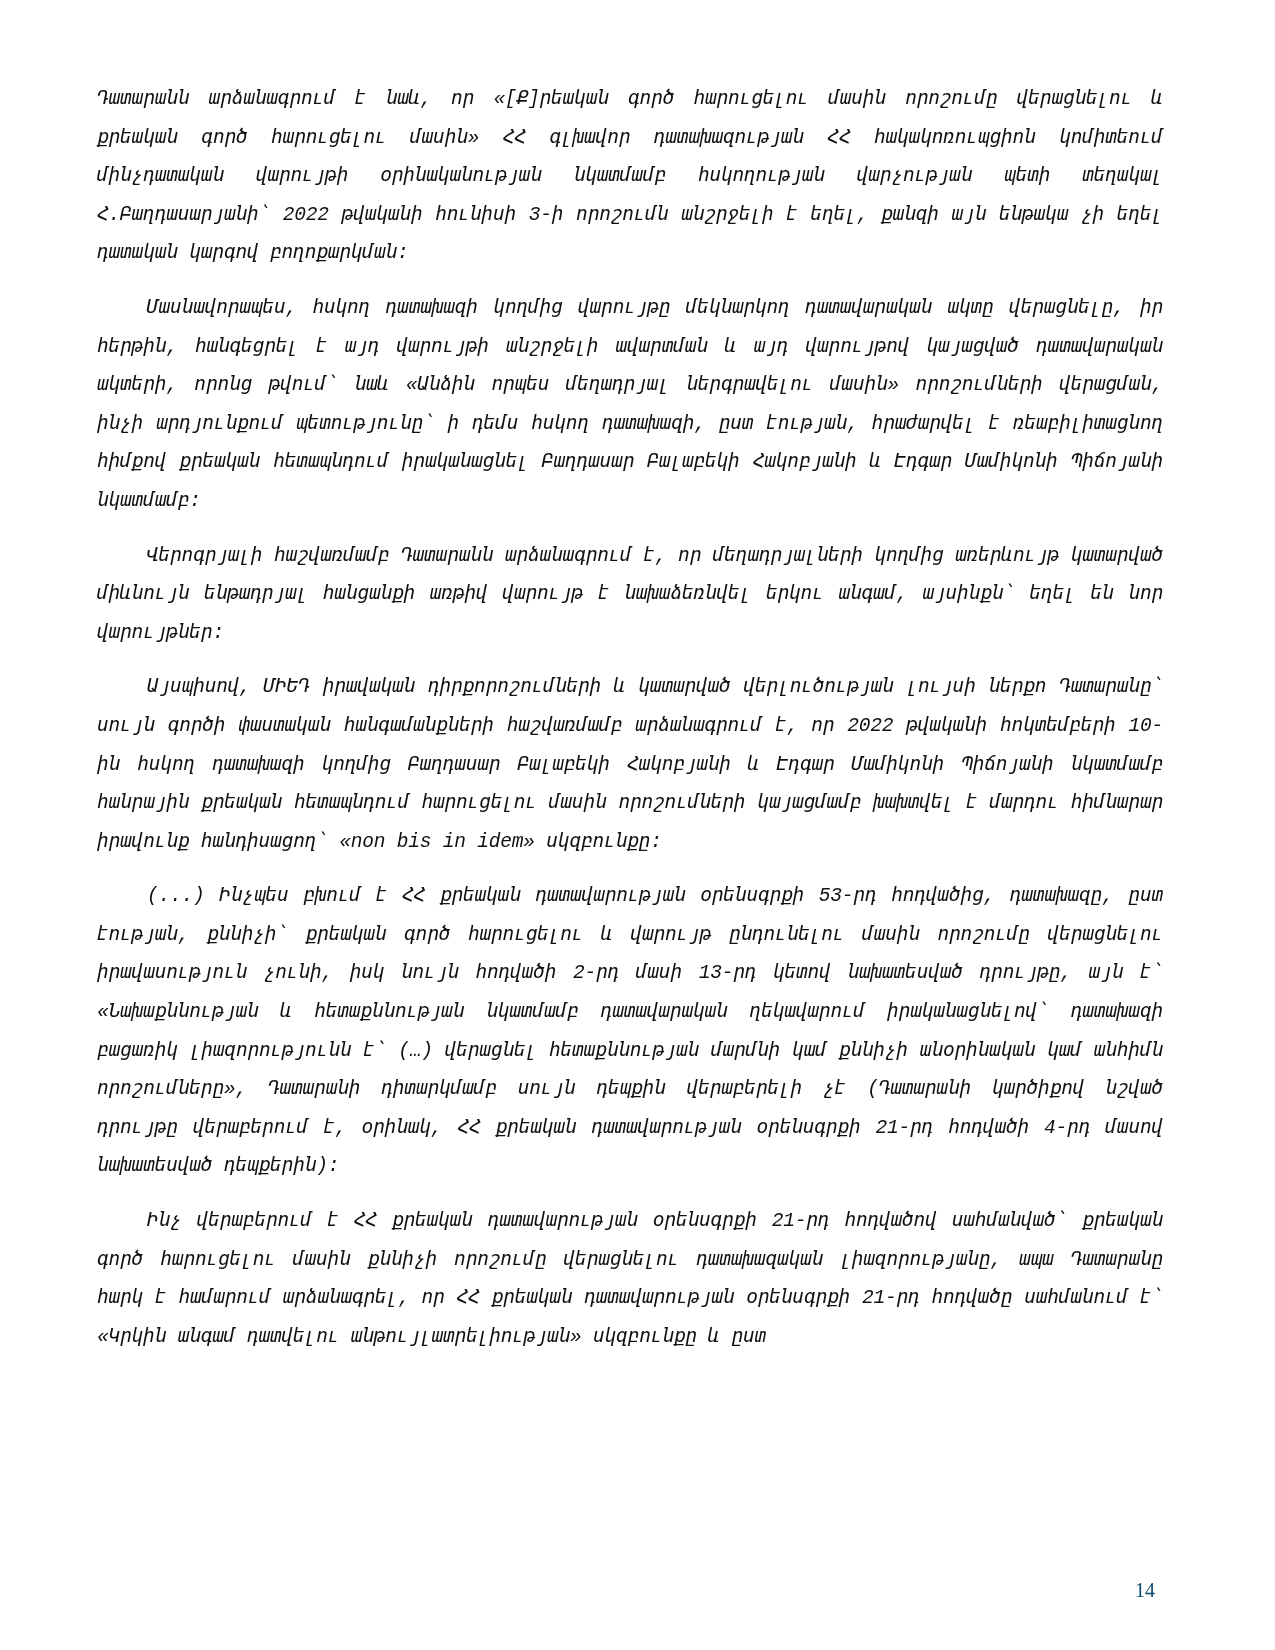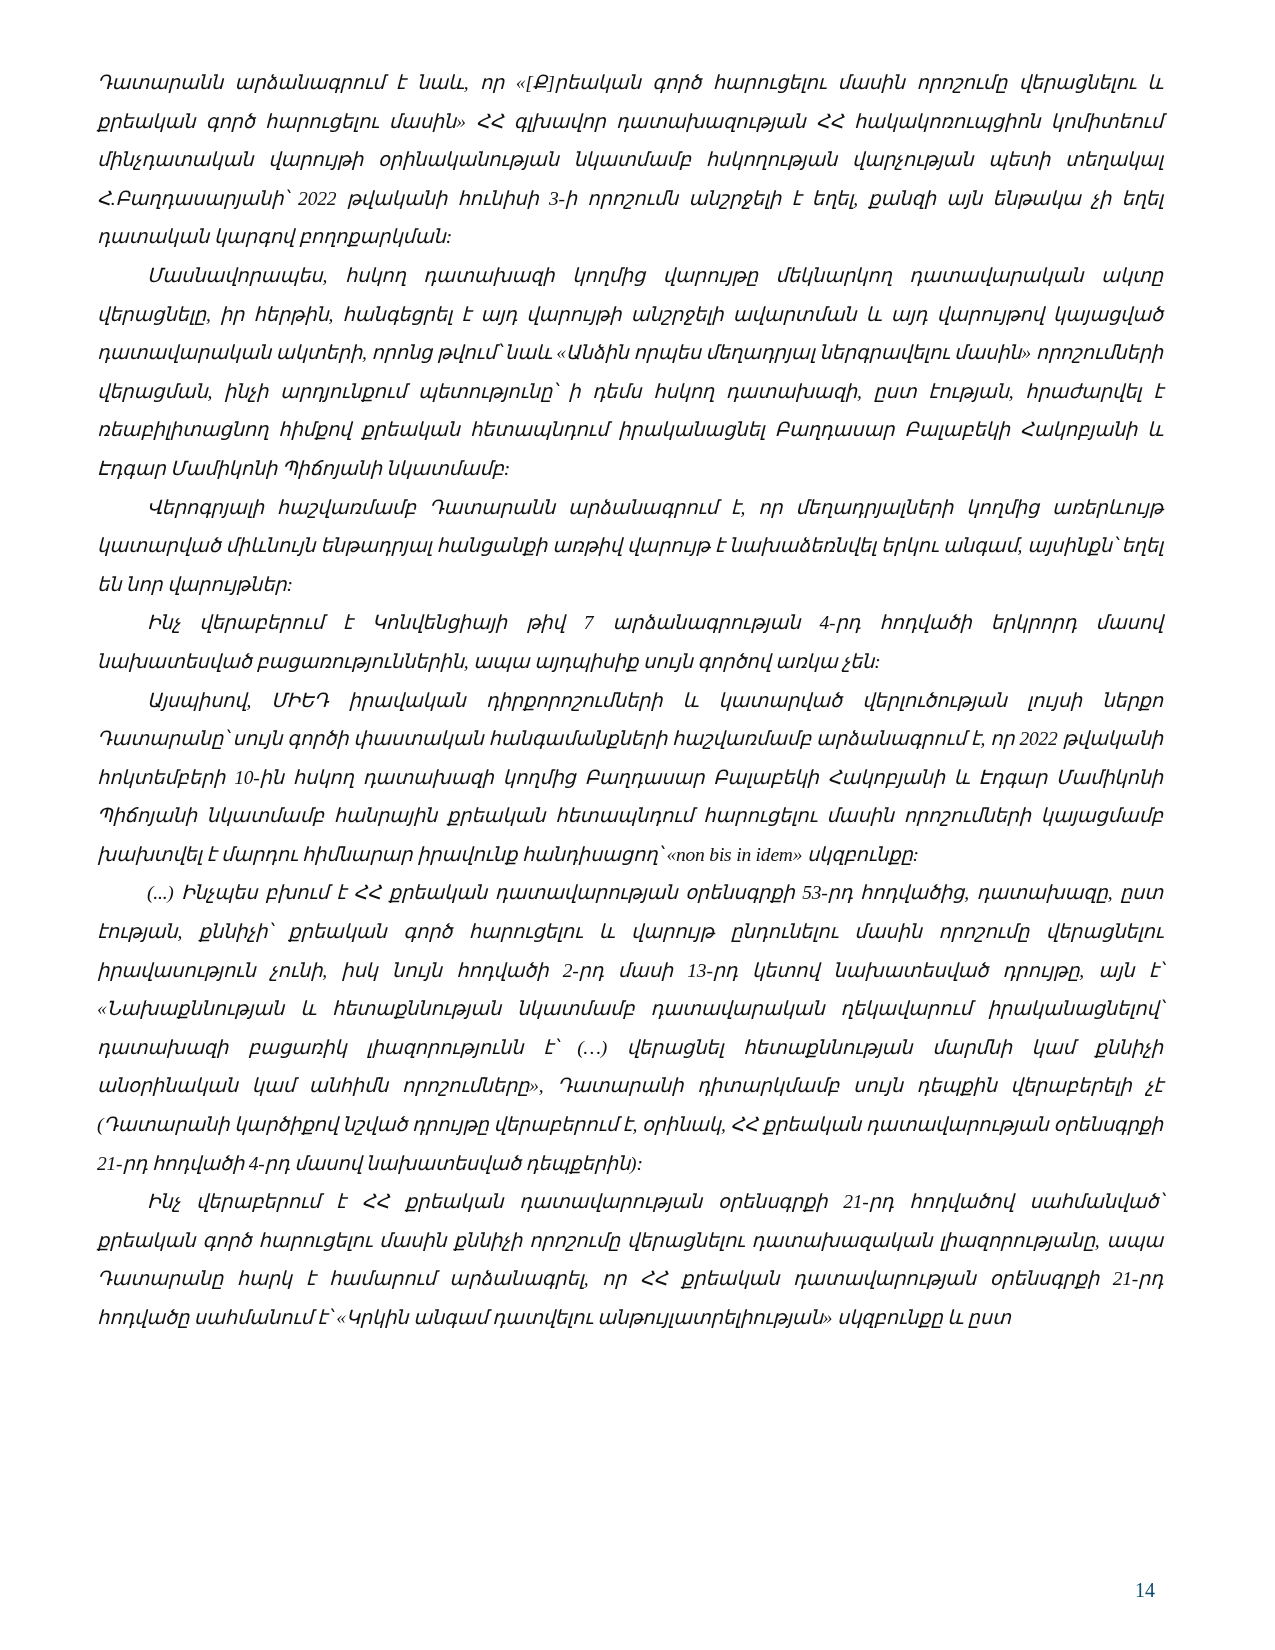--- a/index.html
+++ b/index.html
@@ -1,40 +1,39 @@
 <!DOCTYPE html>
 <html><head>
 <meta charset="utf-8">
 <style>
   html, body { margin: 0; padding: 0; background: #ffffff; }
   body { width: 1275px; height: 1650px; position: relative; overflow: hidden; }
   .page {
-    position: absolute; left: 97px; top: 64px; width: 1066px;
-    font-family: Liberation Serif, serif;
+    position: absolute; left: 97px; top: 80px; width: 1066px;
+    font-family: Liberation Mono, monospace;
     font-style: italic;
     font-size: 19.5px;
     line-height: 38.6px;
     color: #111111;
     text-align: justify;
     letter-spacing: -0.2px;
   }
   .page p { margin: 0; }
-  .page p.indent { text-indent: 50px; }
+  .page p.indent { text-indent: 50px; margin-top: 16px; }
   .page-number {
     position: absolute; left: 1135px; top: 1579px;
     font-family: "Liberation Serif", serif;
     font-size: 20px; color: #0c4a6e;
   }
 </style>
 </head>
 <body>
 
 <div class="page">
   <p>Դատարանն արձանագրում է նաև, որ «[Ք]րեական գործ հարուցելու մասին որոշումը վերացնելու և քրեական գործ հարուցելու մասին» ՀՀ գլխավոր դատախազության ՀՀ հակակոռուպցիոն կոմիտեում մինչդատական վարույթի օրինականության նկատմամբ հսկողության վարչության պետի տեղակալ Հ.Բաղդասարյանի՝ 2022 թվականի հունիսի 3-ի որոշումն անշրջելի է եղել, քանզի այն ենթակա չի եղել դատական կարգով բողոքարկման:</p>
   <p class="indent">Մասնավորապես, հսկող դատախազի կողմից վարույթը մեկնարկող դատավարական ակտը վերացնելը, իր հերթին, հանգեցրել է այդ վարույթի անշրջելի ավարտման և այդ վարույթով կայացված դատավարական ակտերի, որոնց թվում՝ նաև «Անձին որպես մեղադրյալ ներգրավելու մասին» որոշումների վերացման, ինչի արդյունքում պետությունը՝ ի դեմս հսկող դատախազի, ըստ էության, հրաժարվել է ռեաբիլիտացնող հիմքով քրեական հետապնդում իրականացնել Բաղդասար Բալաբեկի Հակոբյանի և Էդգար Մամիկոնի Պիճոյանի նկատմամբ:</p>
   <p class="indent">Վերոգրյալի հաշվառմամբ Դատարանն արձանագրում է, որ մեղադրյալների կողմից առերևույթ կատարված միևնույն ենթադրյալ հանցանքի առթիվ վարույթ է նախաձեռնվել երկու անգամ, այսինքն՝ եղել են նոր վարույթներ:</p>
-  <p class="indent">Ինչ վերաբերում է Կոնվենցիայի թիվ 7 արձանագրության 4-րդ հոդվածի երկրորդ մասով նախատեսված բացառություններին, ապա այդպիսիք սույն գործով առկա չեն:</p>
   <p class="indent">Այսպիսով, ՄԻԵԴ իրավական դիրքորոշումների և կատարված վերլուծության լույսի ներքո Դատարանը՝ սույն գործի փաստական հանգամանքների հաշվառմամբ արձանագրում է, որ 2022 թվականի հոկտեմբերի 10-ին հսկող դատախազի կողմից Բաղդասար Բալաբեկի Հակոբյանի և Էդգար Մամիկոնի Պիճոյանի նկատմամբ հանրային քրեական հետապնդում հարուցելու մասին որոշումների կայացմամբ խախտվել է մարդու հիմնարար իրավունք հանդիսացող՝ «non bis in idem» սկզբունքը:</p>
   <p class="indent">(...) Ինչպես բխում է ՀՀ քրեական դատավարության օրենսգրքի 53-րդ հոդվածից, դատախազը, ըստ էության, քննիչի՝ քրեական գործ հարուցելու և վարույթ ընդունելու մասին որոշումը վերացնելու իրավասություն չունի, իսկ նույն հոդվածի 2-րդ մասի 13-րդ կետով նախատեսված դրույթը, այն է՝ «Նախաքննության և հետաքննության նկատմամբ դատավարական ղեկավարում իրականացնելով՝ դատախազի բացառիկ լիազորությունն է՝ (…) վերացնել հետաքննության մարմնի կամ քննիչի անօրինական կամ անհիմն որոշումները», Դատարանի դիտարկմամբ սույն դեպքին վերաբերելի չէ (Դատարանի կարծիքով նշված դրույթը վերաբերում է, օրինակ, ՀՀ քրեական դատավարության օրենսգրքի 21-րդ հոդվածի 4-րդ մասով նախատեսված դեպքերին):</p>
   <p class="indent">Ինչ վերաբերում է ՀՀ քրեական դատավարության օրենսգրքի 21-րդ հոդվածով սահմանված՝ քրեական գործ հարուցելու մասին քննիչի որոշումը վերացնելու դատախազական լիազորությանը, ապա Դատարանը հարկ է համարում արձանագրել, որ ՀՀ քրեական դատավարության օրենսգրքի 21-րդ հոդվածը սահմանում է՝ «Կրկին անգամ դատվելու անթույլատրելիության» սկզբունքը և ըստ</p>
 </div>
 
 <div class="page-number">14</div>
 
 </body></html>

